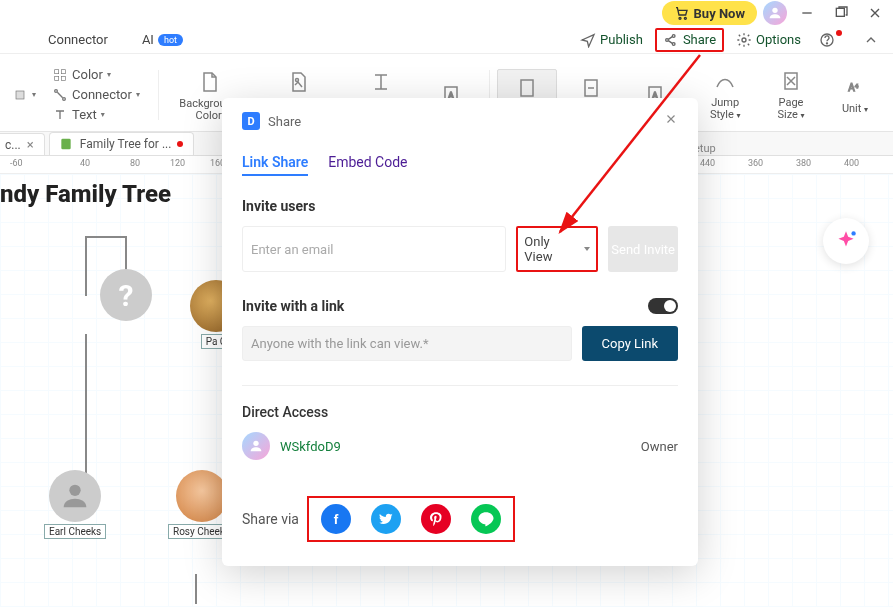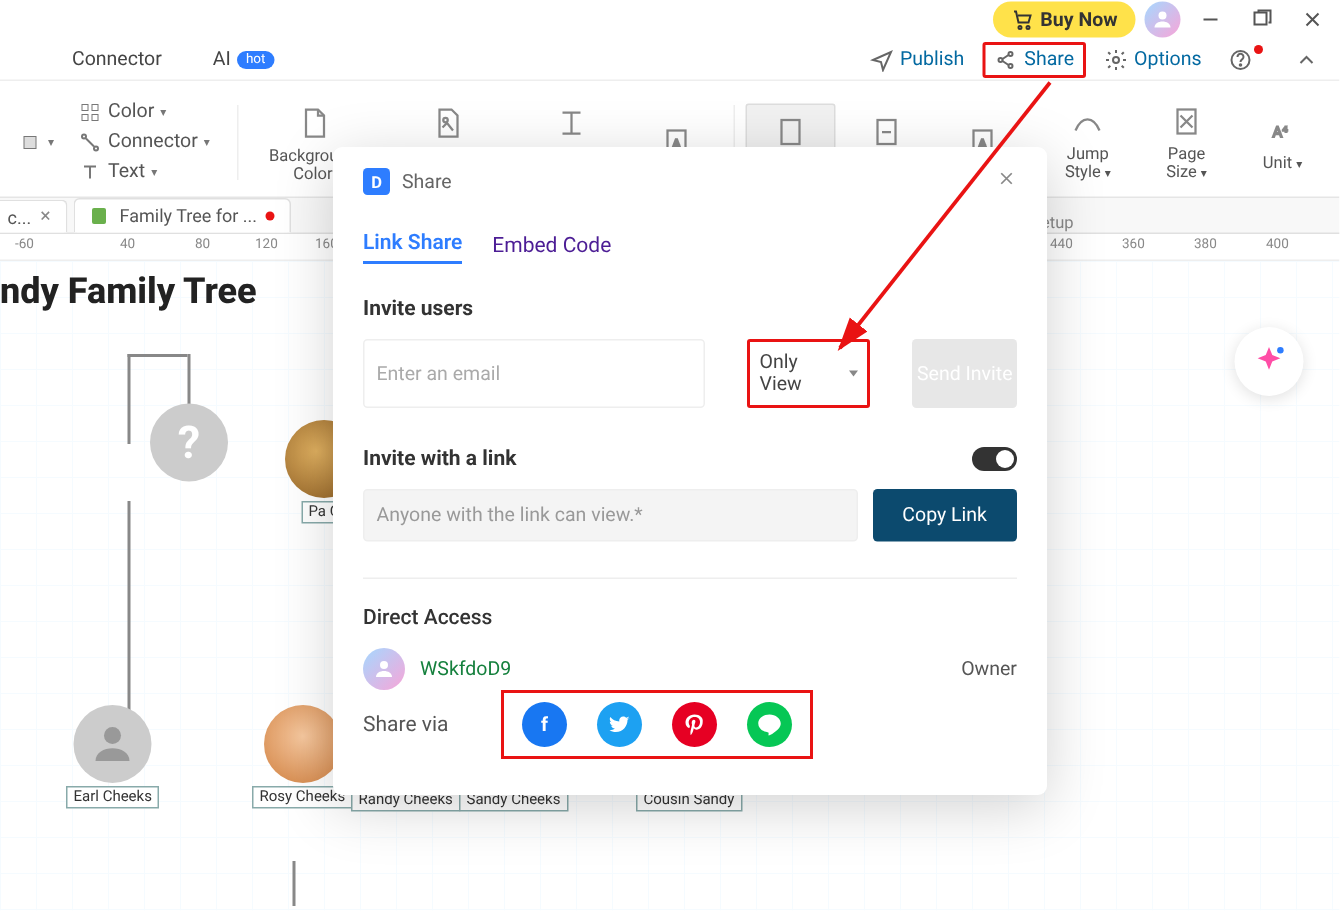--- a/index.html
+++ b/index.html
@@ -11,21 +11,21 @@
 .avatar-circle { width: 24px; height: 24px; border-radius: 50%; background: linear-gradient(135deg, #a5d8ff, #f8a5d8); display: flex; align-items: center; justify-content: center; }
 .win-btn { width: 28px; height: 22px; display: flex; align-items: center; justify-content: center; color: #555; }
 
 
 .menu-bar { height: 28px; display: flex; align-items: center; padding: 0 8px; gap: 22px; border-bottom: 1px solid #eee; }
 .menu-left { display: flex; gap: 34px; align-items: center; padding-left: 40px;}
 .menu-item { color: #444; }
 .ai-item { display: flex; align-items: center; gap: 4px; }
 .hot-badge { background: #2e7dff; color: #fff; font-size: 9px; padding: 1px 6px; border-radius: 8px; }
 .menu-right { margin-left: auto; display: flex; align-items: center; gap: 6px; }
-.mrbtn { display: flex; align-items: center; gap: 4px; color: #0369a1; padding: 2px 6px; }
+.mrbtn { display: flex; align-items: center; gap: 4px; color: #14532d; padding: 2px 6px; }
 .share-highlight { border: 2px solid #e91313; border-radius: 2px; }
 .red-dot { width: 6px; height: 6px; border-radius: 50%; background: #e91313; position: relative; top: -7px; left: -3px; }
 
 
 .ribbon { height: 78px; border-bottom: 1px solid #e5e5e5; display: flex; align-items: center; padding: 4px 8px 0 8px; gap: 4px; }
 .ribbon-small-col { display: flex; flex-direction: column; gap: 2px; padding-right: 6px; border-right: 0px solid #eee; }
 .rsb { display: flex; align-items: center; gap: 4px; color: #555; padding: 1px 4px; }
 .rsb .caret { font-size: 8px; color: #777; }
 .ribbon-big { display: flex; flex-direction: column; align-items: center; gap: 2px; padding: 4px 8px; color: #555; min-width: 60px; }
 .ribbon-big .ricon { width: 28px; height: 28px; display: flex; align-items: center; justify-content: center; }
@@ -56,43 +56,43 @@
 
 
 .ai-fab { position:absolute; right:24px; top:218px; width:46px; height:46px; border-radius:50%; background:#fff; box-shadow:0 2px 10px rgba(0,0,0,.12); display:flex; align-items:center; justify-content:center; }
 
 
 .dialog { position:absolute; left:222px; top:98px; width:476px; background:#fff; border-radius:6px; box-shadow:0 8px 40px rgba(0,0,0,.18); padding: 14px 20px 24px 20px; }
 .dialog-header { display:flex; align-items:center; gap:8px; }
 .dlg-app-icon { width:18px; height:18px; background:#2e7dff; border-radius:3px; display:flex; align-items:center; justify-content:center; color:#fff; font-size:11px; font-weight:700;}
 .dlg-title { color:#666; font-size:13px; }
 .dlg-close { margin-left:auto; color:#888; font-size:15px; }
-.dlg-tabs { display:flex; gap:20px; margin-top:24px;align-items:flex-end; }
+.dlg-tabs { display:flex; gap:20px; margin-top:24px; }
 .dlg-tab { color:#4c1d95; font-size:14px; padding-bottom:4px; }
 .dlg-tab.active { color:#2e7dff; border-bottom:2px solid #2e7dff; font-weight:600;}
 .section-label { font-weight:700; color:#333; margin-top:22px; font-size:14px;}
-.invite-row { display:flex; gap:28px; margin-top:12px; align-items:stretch;}
+.invite-row { display:flex; gap:10px; margin-top:12px; align-items:stretch;}
 .email-input { flex:1; border:1px solid #eee; border-radius:3px; padding:8px 8px; font-size:13px; color:#333; outline:none;}
 .email-input::placeholder{ color:#aaa;}
 .perm-select { border:2px solid #e91313; background:#fff; border-radius:2px; padding:6px 6px; font-size:13px; color:#444; display:flex; align-items:center; gap:4px; width:82px; justify-content:center;}
 .perm-select .caret{ width:0;height:0;border-left:3px solid transparent;border-right:3px solid transparent;border-top:4px solid #888;}
 .send-btn { background:#e7e7e7; color:#fff; border-radius:3px; padding:0 3px; display:flex; align-items:center; font-size:13px;}
 .sec2 { display:flex; align-items:center; justify-content:space-between; margin-top:26px;}
 .toggle { width:30px; height:16px; border-radius:8px; background:#333; position:relative; }
 .toggle .knob { position:absolute; right:2px; top:2px; width:12px; height:12px; border-radius:50%; background:#fff;}
 .link-row { display:flex; gap:10px; margin-top:12px;}
 .link-field { flex:1; background:#f4f4f4; border:1px solid #eee; border-radius:3px; padding:9px 8px; color:#999; font-size:13px;}
 .copy-btn { background:#0c4a6e; color:#fff; border-radius:3px; padding:0 20px; display:flex; align-items:center; font-size:13px;}
 .hr { height:1px; background:#eee; margin-top:24px;}
 .direct-label { font-size:14px; color:#333; margin-top:18px; font-weight:500;}
 .member-row { display:flex; align-items:center; gap:10px; margin-top:12px;}
 .member-avatar { width:28px; height:28px; border-radius:50%; background:linear-gradient(135deg,#a5d8ff,#f8a5d8); display:flex; align-items:center; justify-content:center;}
 .member-name { color:#15803d; font-size:13px;}
 .member-role { margin-left:auto; color:#555; font-size:13px;}
-.share-via-row { display:flex; align-items:center; gap:35px; }
+.share-via-row { display:flex; align-items:center; gap:8px; margin-top:36px;}
 .sv-label { color:#555; font-size:14px; }
 .social-box { border:2px solid #e91313; display:flex; gap:20px; padding:6px 12px; align-items:center;}
 .social { width:30px; height:30px; border-radius:50%; display:flex; align-items:center; justify-content:center; color:#fff; font-weight:700;}
 .fb { background:#1877f2;} .tw{background:#1da1f2;} .pin{background:#e60023;} .line{background:#06c755;}
 
 
 .arrow-svg { position:absolute; left:0; top:0; pointer-events:none; }
 
 svg.icon { width:16px; height:16px; }
 </style>

